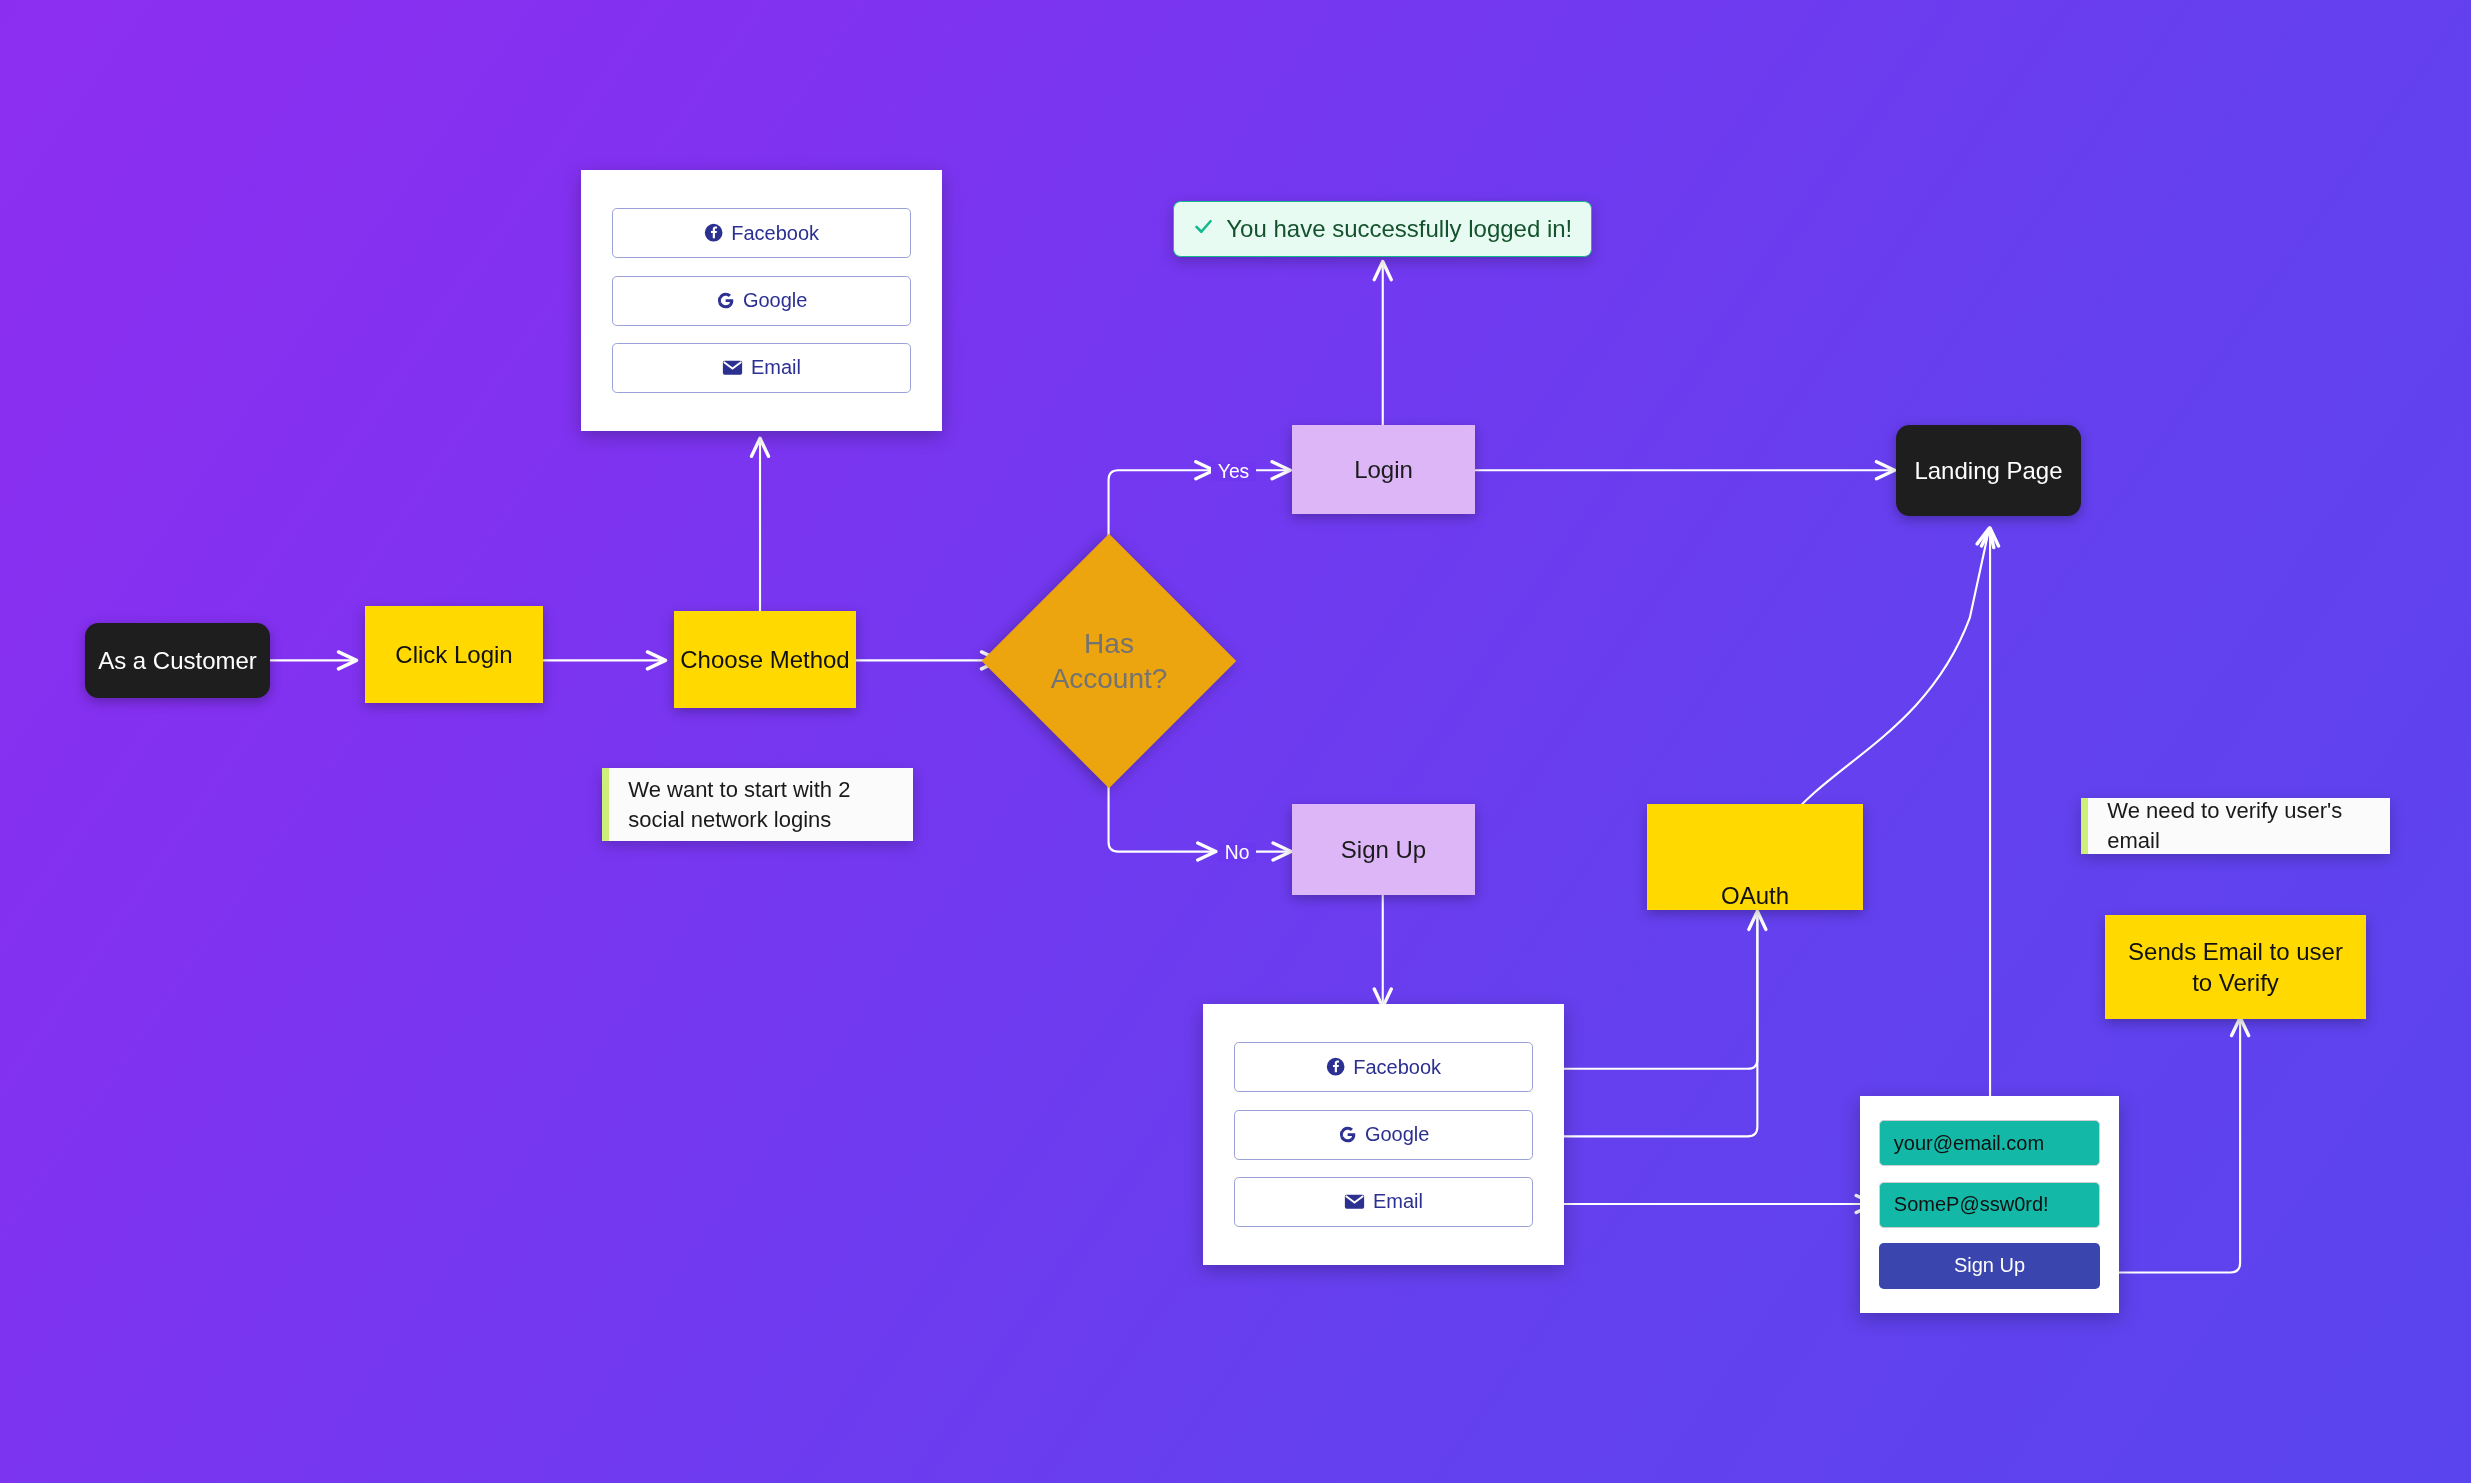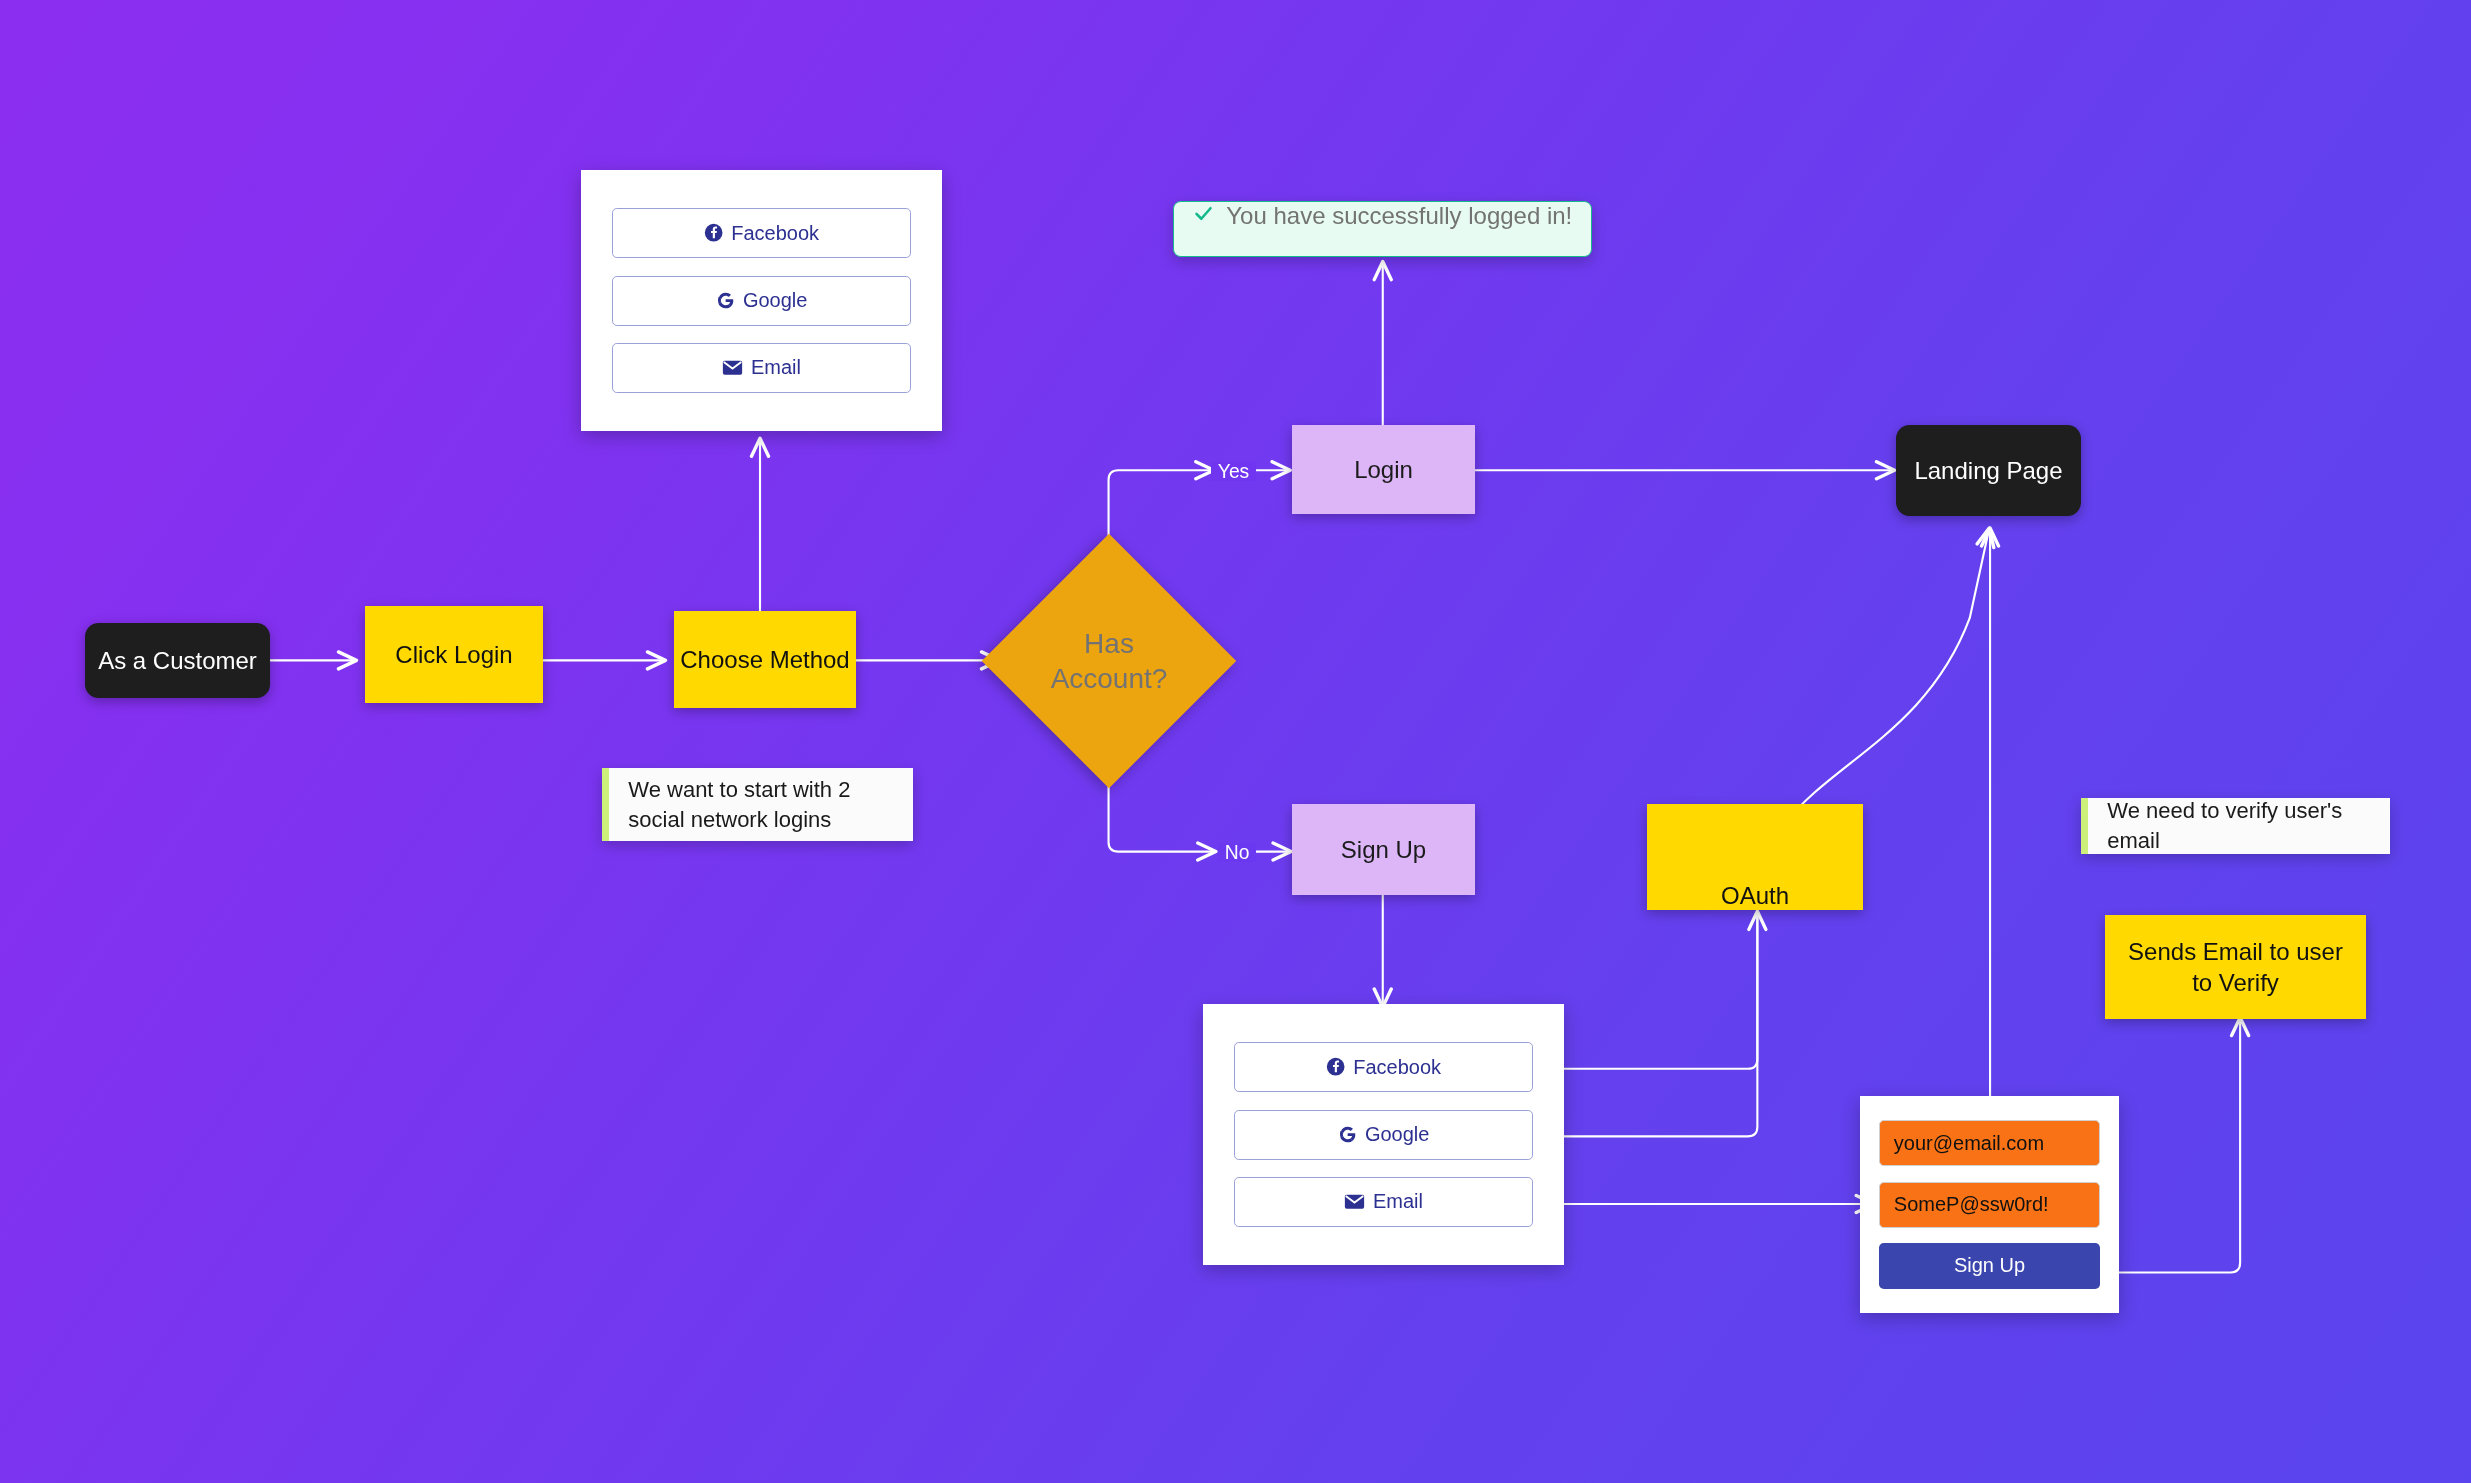--- a/index.html
+++ b/index.html
@@ -55,28 +55,28 @@
   .note {
     position: absolute; background: #fbfbfb; color: #1a1a1a;
     border-left: 7.7px solid #cdf07a; font-size: 22px; line-height: 1.35;
     padding: 17.4px 21px 17.4px 19.3px; box-shadow: 0 4.8px 13.5px rgba(0,0,0,.22);
     display: flex; align-items: center;
   }
 
   
   .banner {
     position: absolute; background: #e7fbf3; border: 1.9px solid #13b98b;
-    border-radius: 7.7px; color: #737373; font-size: 24px;
-    display: flex; justify-content: center; gap: 12.6px;
+    border-radius: 7.7px; color: #14532d; font-size: 24px;
+    display: flex; align-items: center; justify-content: center; gap: 12.6px;
     box-shadow: 0 4.8px 13.5px rgba(0,0,0,.22);
   }
 
   
   .field {
-    border: 1px solid #cfcfcf; border-radius: 4.8px; background: #f97316;
+    border: 1px solid #cfcfcf; border-radius: 4.8px; background: #14b8a6;
     color: #111; font-size: 20px; height: 46px; display: flex; align-items: center;
     padding: 0 13.5px;
     text-align: right;
   }
   .primary-btn {
     background: #3a45ad; color: #fff; font-size: 20px; height: 46px; border-radius: 4.8px;
     display: flex; align-items: center; justify-content: center;
   }
 
   .edge-label {

